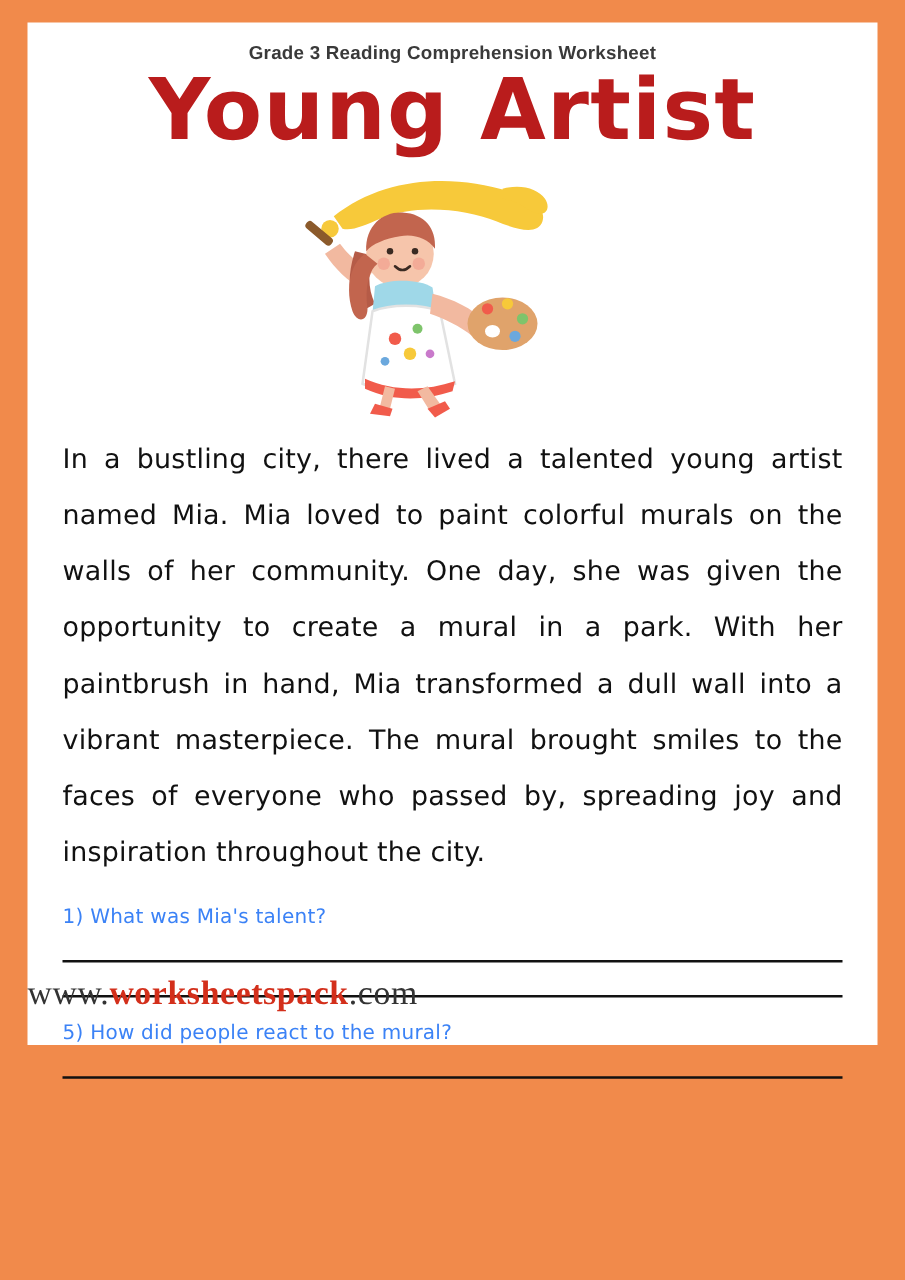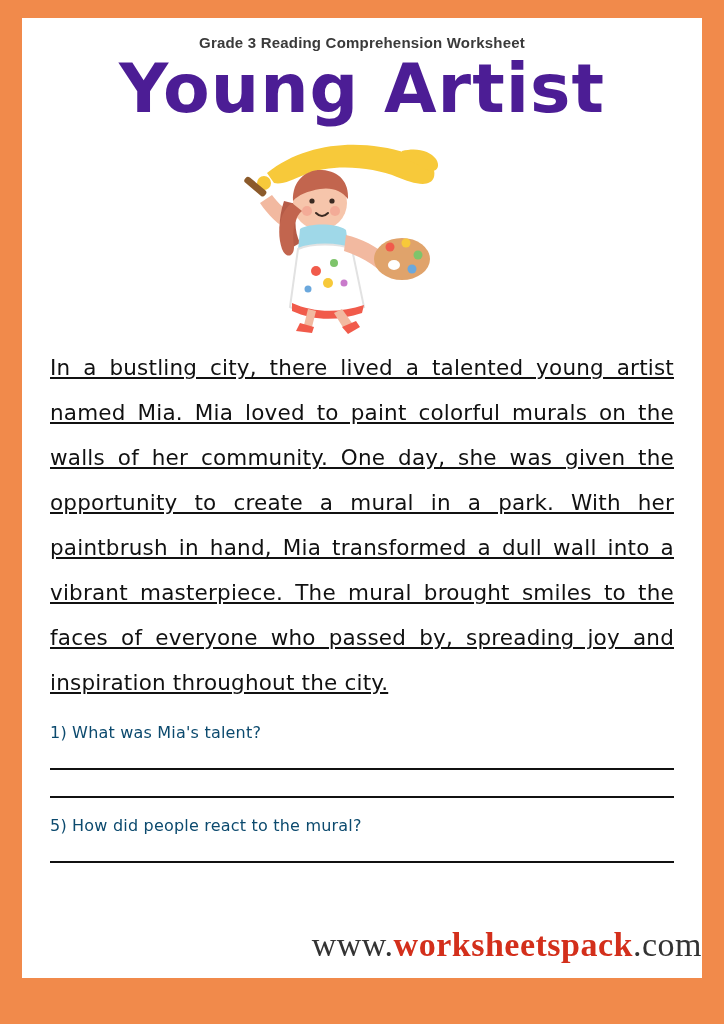--- a/index.html
+++ b/index.html
@@ -11,85 +11,84 @@
     height: 1024px;
     background: #F18A4B;
     font-family: "Liberation Sans", sans-serif;
     overflow: hidden;
   }
   .page {
     position: absolute;
     left: 22px;
     top: 18px;
     width: 680px;
-    height: 960px;
+    height: 818px;
     background: #ffffff;
     box-sizing: border-box;
   }
   .subtitle {
     text-align: center;
     font-family: "Liberation Sans", sans-serif;
     font-weight: bold;
     font-size: 15px;
     color: #3a3a3a;
     letter-spacing: 0.2px;
     margin-top: 16px;
   }
   .title {
     text-align: center;
     font-family: "DejaVu Sans", sans-serif;
     font-weight: bold;
     font-size: 68px;
     line-height: 72px;
-    color: #4c1d95;
+    color: #b91c1c;
     margin-top: 2px;
     letter-spacing: 1px;
   }
   .illustration {
     position: relative;
     height: 210px;
     margin-top: 6px;
   }
   .illustration svg {
     display: block;
     margin: 0 auto;
   }
   .passage {
     margin: 4px 28px 0 28px;
     font-family: "DejaVu Sans", sans-serif;
     font-size: 21.5px;
     line-height: 45px;
     color: #111111;
     text-align: justify;
     letter-spacing: 0.2px;
-    text-decoration: underline;
   }
   .questions {
     margin: 14px 28px 0 28px;
   }
   .question {
     font-family: "DejaVu Sans", sans-serif;
     font-size: 16px;
-    color: #0c4a6e;
+    color: #3b82f6;
     margin-top: 18px;
     letter-spacing: 0.2px;
   }
   .answer-line {
     border-bottom: 2px solid #111111;
     height: 24px;
     margin-top: 2px;
   }
   .footer {
     position: absolute;
-    bottom: 14px;
+    bottom: 26px;
     left: 0;
     width: 100%;
-    text-align: right;
+    text-align: left;
     font-family: "Liberation Serif", serif;
-    font-size: 34px;
+    font-size: 27px;
     color: #333333;
     letter-spacing: 0.5px;
   }
   .footer .brand {
     color: #D32F1B;
     font-weight: bold;
   }
 </style>
 </head>
 <body>

